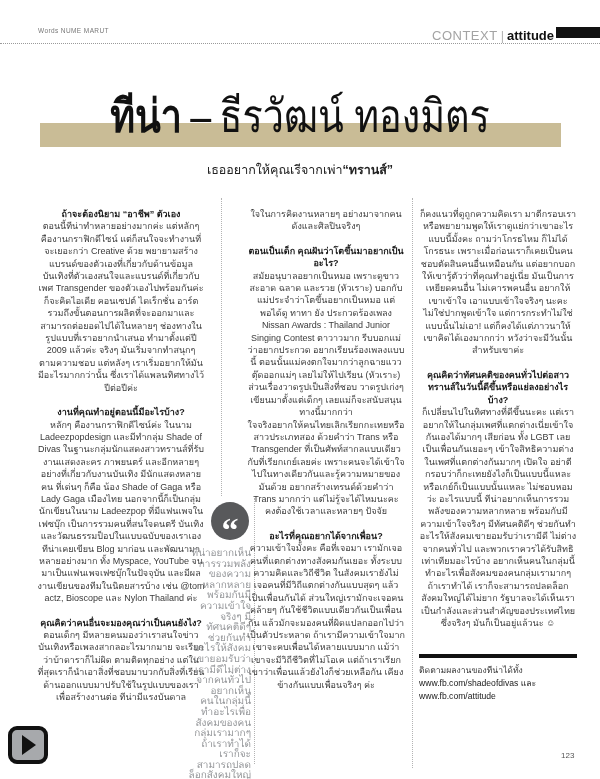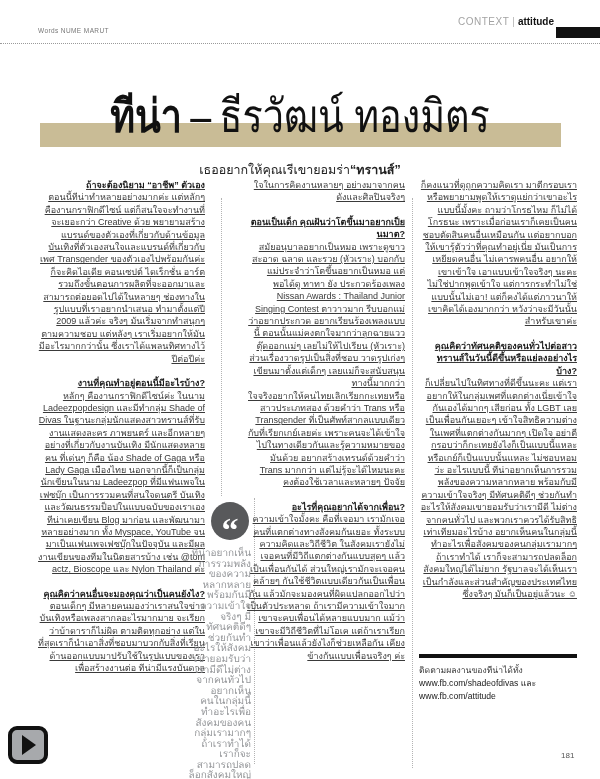--- a/index.html
+++ b/index.html
@@ -4,38 +4,38 @@
 <style>
   html,body{margin:0;padding:0;}
   body{
     width:600px;height:779px;position:relative;background:#ffffff;
     font-family:"Liberation Sans","DejaVu Sans",sans-serif;
     color:#333;overflow:hidden;
     --band:#c9bc96;--quote-circle:#58595b;--quote-text:#939598;--ink:#111111;
   }
   
   .credit{position:absolute;left:38px;top:27px;font-size:6.5px;letter-spacing:.4px;color:#777;}
-  .section{position:absolute;top:16px;right:46px;font-size:10px;white-space:nowrap;}
+  .section{position:absolute;top:28px;right:46px;font-size:13px;white-space:nowrap;}
   .section .ctx{color:#a3a3a3;letter-spacing:.5px;}
   .section .sep{color:#b5b5b5;margin:0 3px;font-weight:300;}
   .section .att{color:var(--ink);font-weight:700;}
   .blackbar{position:absolute;top:27px;right:0;width:44px;height:11px;background:var(--ink);}
   .toprule{position:absolute;left:0;right:0;top:43px;border-top:1px dotted #9a9a9a;}
   
   .band{position:absolute;left:40px;top:123px;width:521px;height:24px;background:var(--band);}
   .title{position:absolute;left:0;top:90px;width:600px;text-align:center;font-size:46px;
          line-height:1.15;color:var(--ink);transform:scaleX(.82);transform-origin:50% 50%;
          white-space:nowrap;}
   .title .t-bold{font-weight:700;}
   .title .t-dash{font-weight:300;margin:0 10px;}
   .title .t-light{font-weight:400;}
   .subtitle{position:absolute;left:0;top:160px;width:600px;text-align:center;font-size:12.5px;color:#222;}
   .subtitle .s-bold{font-weight:700;}
   
-  .col{position:absolute;top:179px;font-size:9px;line-height:12.4px;color:#3a3a3a;text-align:right;text-decoration:underline;}
+  .col{position:absolute;top:208px;font-size:9px;line-height:12.4px;color:#3a3a3a;text-align:center;}
   .col-1{left:37px;width:168px;}
   .col-2{left:247px;width:158px;}
   .col-3{left:419px;width:158px;}
   .col p{margin:0;}
   .col p.q{font-weight:700;color:#1a1a1a;margin-top:12px;}
   .col p.q:first-child{margin-top:0;}
   .vsep{position:absolute;width:0;border-left:1px dotted #b3b3b3;}
   .sep-a{left:221px;top:198px;height:298px;}
   .sep-b{left:254px;top:498px;height:266px;}
   .sep-c{left:412px;top:198px;height:570px;}
@@ -66,39 +66,39 @@
   <span class="ctx">CONTEXT</span><span class="sep">|</span><span class="att">attitude</span>
 </div>
 <div class="blackbar"></div>
 <div class="toprule"></div>
 
 <div class="band"></div>
 <div class="title">
   <span class="t-bold">ทีน่า</span><span class="t-dash">–</span><span class="t-light">ธีรวัฒน์ ทองมิตร</span>
 </div>
 <div class="subtitle">
-  <span>เธออยากให้คุณเรีเขายอมร่า</span><span class="s-bold">“ทรานส์”</span>
+  <span>เธออยากให้คุณเรีจากเพ่า</span><span class="s-bold">“ทรานส์”</span>
 </div>
 
 <div class="vsep sep-a"></div>
 <div class="vsep sep-b"></div>
 <div class="vsep sep-c"></div>
 
 <div class="col col-1">
   <p class="q">ถ้าจะต้องนิยาม “อาชีพ” ตัวเอง</p>
   <p class="a">ตอนนี้ทีน่าทำหลายอย่างมากค่ะ แต่หลักๆ คืองานกราฟิกดีไซน์ แต่ก็สนใจจะทำงานที่จะเยอะกว่า Creative ด้วย พยายามสร้างแบรนด์ของตัวเองที่เกี่ยวกับด้านข้อมูลบันเทิงที่ตัวเองสนใจและแบรนด์ที่เกี่ยวกับเพศ Transgender ของตัวเองไปพร้อมกันค่ะ ก็จะคิดไอเดีย คอนเซปต์ ไดเร็กชั่น อาร์ต รวมถึงขั้นตอนการผลิตที่จะออกมาและสามารถต่อยอดไปได้ในหลายๆ ช่องทางในรูปแบบที่เราอยากนำเสนอ ทำมาตั้งแต่ปี 2009 แล้วค่ะ จริงๆ มันเริ่มจากทำสนุกๆ ตามความชอบ แต่หลังๆ เราเริ่มอยากให้มันมีอะไรมากกว่านั้น ซึ่งเราได้แพลนทิศทางไว้ปีต่อปีค่ะ</p>
   <p class="q">งานที่คุณทำอยู่ตอนนี้มีอะไรบ้าง?</p>
   <p class="a">หลักๆ คืองานกราฟิกดีไซน์ค่ะ ในนาม Ladeezpopdesign และมีทำกลุ่ม Shade of Divas ในฐานะกลุ่มนักแสดงสาวทรานส์ที่รับงานแสดงละคร ภาพยนตร์ และอีกหลายๆ อย่างที่เกี่ยวกับงานบันเทิง มีนักแสดงหลายคน ที่เด่นๆ ก็คือ น้อง Shade of Gaga หรือ Lady Gaga เมืองไทย นอกจากนี้ก็เป็นกลุ่มนักเขียนในนาม Ladeezpop ที่มีแฟนเพจในเฟซบุ๊ก เป็นการรวมคนที่สนใจดนตรี บันเทิง และวัฒนธรรมป็อปในแบบฉบับของเราเอง ทีน่าเคยเขียน Blog มาก่อน และพัฒนามาหลายอย่างมาก ทั้ง Myspace, YouTube จนมาเป็นแฟนเพจเฟซบุ๊กในปัจจุบัน และมีผลงานเขียนของทีมในนิตยสารบ้าง เช่น @tom actz, Bioscope และ Nylon Thailand ค่ะ</p>
   <p class="q">คุณคิดว่าคนอื่นจะมองคุณว่าเป็นคนยังไง?</p>
   <p class="a">ตอนเด็กๆ มีหลายคนมองว่าเราสนใจข่าวบันเทิงหรือเพลงสากลอะไรมากมาย จะเรียกว่าบ้าดาราก็ไม่ผิด ตามติดทุกอย่าง แต่ในที่สุดเราก็นำเอาสิ่งที่ชอบมาบวกกับสิ่งที่เรียนด้านออกแบบมาปรับใช้ในรูปแบบของเราเพื่อสร้างงานต่อ ทีน่ามีแรงบันดาล</p>
 </div>
 
 <div class="col col-2">
   <p class="a">ใจในการคิดงานหลายๆ อย่างมาจากคนดังและศิลปินจริงๆ</p>
-  <p class="q">ตอนเป็นเด็ก คุณฝันว่าโตขึ้นมาอยากเป็ยนมาต?</p>
+  <p class="q">ตอนเป็นเด็ก คุณฝันว่าโตขึ้นมาอยากเป็นอะไร?</p>
   <p class="a">สมัยอนุบาลอยากเป็นหมอ เพราะดูขาวสะอาด ฉลาด และรวย (หัวเราะ) บอกกับแม่ประจำว่าโตขึ้นอยากเป็นหมอ แต่พอได้ดู ทาทา ยัง ประกวดร้องเพลง Nissan Awards : Thailand Junior Singing Contest ตาวาวมาก รีบบอกแม่ว่าอยากประกวด อยากเรียนร้องเพลงแบบนี้ ตอนนั้นแม่คงตกใจมากว่าลูกฉายแววตุ๊ดออกแม่ๆ เลยไม่ให้ไปเรียน (หัวเราะ) ส่วนเรื่องวาดรูปเป็นสิ่งที่ชอบ วาดรูปเก่งๆ เขียนมาตั้งแต่เด็กๆ เลยแม่ก็จะสนับสนุนทางนี้มากกว่า</p>
   <p class="a">ใจจริงอยากให้คนไทยเลิกเรียกกะเทยหรือสาวประเภทสอง ด้วยคำว่า Trans หรือ Transgender ที่เป็นศัพท์สากลแบบเดียวกับที่เรียกเกย์เลยค่ะ เพราะคนจะได้เข้าใจไปในทางเดียวกันและรู้ความหมายของมันด้วย อยากสร้างเทรนด์ด้วยคำว่า Trans มากกว่า แต่ไม่รู้จะได้ไหมนะคะ คงต้องใช้เวลาและหลายๆ ปัจจัย</p>
   <p class="q">อะไรที่คุณอยากได้จากเพื่อน?</p>
   <p class="a">ความเข้าใจมั้งคะ คือที่เจอมา เรามักเจอคนที่แตกต่างทางสังคมกันเยอะ ทั้งระบบความคิดและวิถีชีวิต ในสังคมเรายังไม่เจอคนที่มีวิถีแตกต่างกันแบบสุดๆ แล้วเป็นเพื่อนกันได้ ส่วนใหญ่เรามักจะเจอคนคล้ายๆ กันใช้ชีวิตแบบเดียวกันเป็นเพื่อนกัน แล้วมักจะมองคนที่ผิดแปลกออกไปว่าเป็นตัวประหลาด ถ้าเรามีความเข้าใจมาก เขาจะคบเพื่อนได้หลายแบบมาก แม้ว่าเขาจะมีวิถีชีวิตที่ไม่โอเค แต่ถ้าเราเรียกเขาว่าเพื่อนแล้วยังไงก็ช่วยเหลือกัน เคียงข้างกันแบบเพื่อนจริงๆ ค่ะ</p>
 </div>
 
 <div class="col col-3">
   <p class="a">ก็คงแนวที่ดูถูกความคิดเรา มาตีกรอบเรา หรือพยายามพูดให้เราดูแย่กว่าเขาอะไรแบบนี้มั้งคะ ถามว่าโกรธไหม ก็ไม่ได้โกรธนะ เพราะเมื่อก่อนเราก็เคยเป็นคนชอบตัดสินคนอื่นเหมือนกัน แต่อยากบอกให้เขารู้ตัวว่าที่คุณทำอยู่เนี่ย มันเป็นการเหยียดคนอื่น ไม่เคารพคนอื่น อยากให้เขาเข้าใจ เอาแบบเข้าใจจริงๆ นะคะ ไม่ใช่ปากพูดเข้าใจ แต่การกระทำไม่ใช่ แบบนั้นไม่เอา! แต่ก็คงได้แต่ภาวนาให้เขาคิดได้เองมากกว่า หวังว่าจะมีวันนั้นสำหรับเขาค่ะ</p>
   <p class="q">คุณคิดว่าทัศนคติของคนทั่วไปต่อสาวทรานส์ในวันนี้ดีขึ้นหรือแย่ลงอย่างไรบ้าง?</p>
   <p class="a">ก็เปลี่ยนไปในทิศทางที่ดีขึ้นนะคะ แต่เราอยากให้ในกลุ่มเพศที่แตกต่างเนี่ยเข้าใจกันเองได้มากๆ เสียก่อน ทั้ง LGBT เลยเป็นเพื่อนกันเยอะๆ เข้าใจสิทธิความต่างในเพศที่แตกต่างกันมากๆ เปิดใจ อย่าตีกรอบว่าก็กะเทยยังไงก็เป็นแบบนี้แหละ หรือเกย์ก็เป็นแบบนั้นแหละ ไม่ชอบหอมว่ะ อะไรแบบนี้ ทีน่าอยากเห็นการรวมพลังของความหลากหลาย พร้อมกับมีความเข้าใจจริงๆ มีทัศนคติดีๆ ช่วยกันทำอะไรให้สังคมเขายอมรับว่าเรามีดี ไม่ต่างจากคนทั่วไป และพวกเราควรได้รับสิทธิเท่าเทียมอะไรบ้าง อยากเห็นคนในกลุ่มนี้ทำอะไรเพื่อสังคมของคนกลุ่มเรามากๆ ถ้าเราทำได้ เราก็จะสามารถปลดล็อกสังคมใหญ่ได้ไม่ยาก รัฐบาลจะได้เห็นเราเป็นกำลังและส่วนสำคัญของประเทศไทย ซึ่งจริงๆ มันก็เป็นอยู่แล้วนะ ☺</p>
@@ -106,17 +106,17 @@
 
 <div class="pq-circle">“</div>
 <div class="pq-text">ทีน่าอยากเห็นการรวมพลังของความหลากหลาย พร้อมกันมีความเข้าใจจริงๆ มีทัศนคติดีๆ ช่วยกันทำอะไรให้สังคม เขายอมรับว่าเรามีดีไม่ต่างจากคนทั่วไป อยากเห็นคนในกลุ่มนี้ทำอะไรเพื่อสังคมของคนกลุ่มเรามากๆ ถ้าเราทำได้ เราก็จะสามารถปลดล็อกสังคมใหญ่ได้ไม่ยาก</div>
 
 <div class="footrule"></div>
 <div class="follow">
   <span>ติดตามผลงานของทีน่าได้ทั้ง</span><br>
   <span class="ln">www.fb.com/shadeofdivas และ</span><br>
   <span class="ln">www.fb.com/attitude</span>
 </div>
-<div class="pageno">181</div>
+<div class="pageno">123</div>
 
 <div class="playbtn">
   <span class="tri"></span>
 </div>
 
 </body></html>

